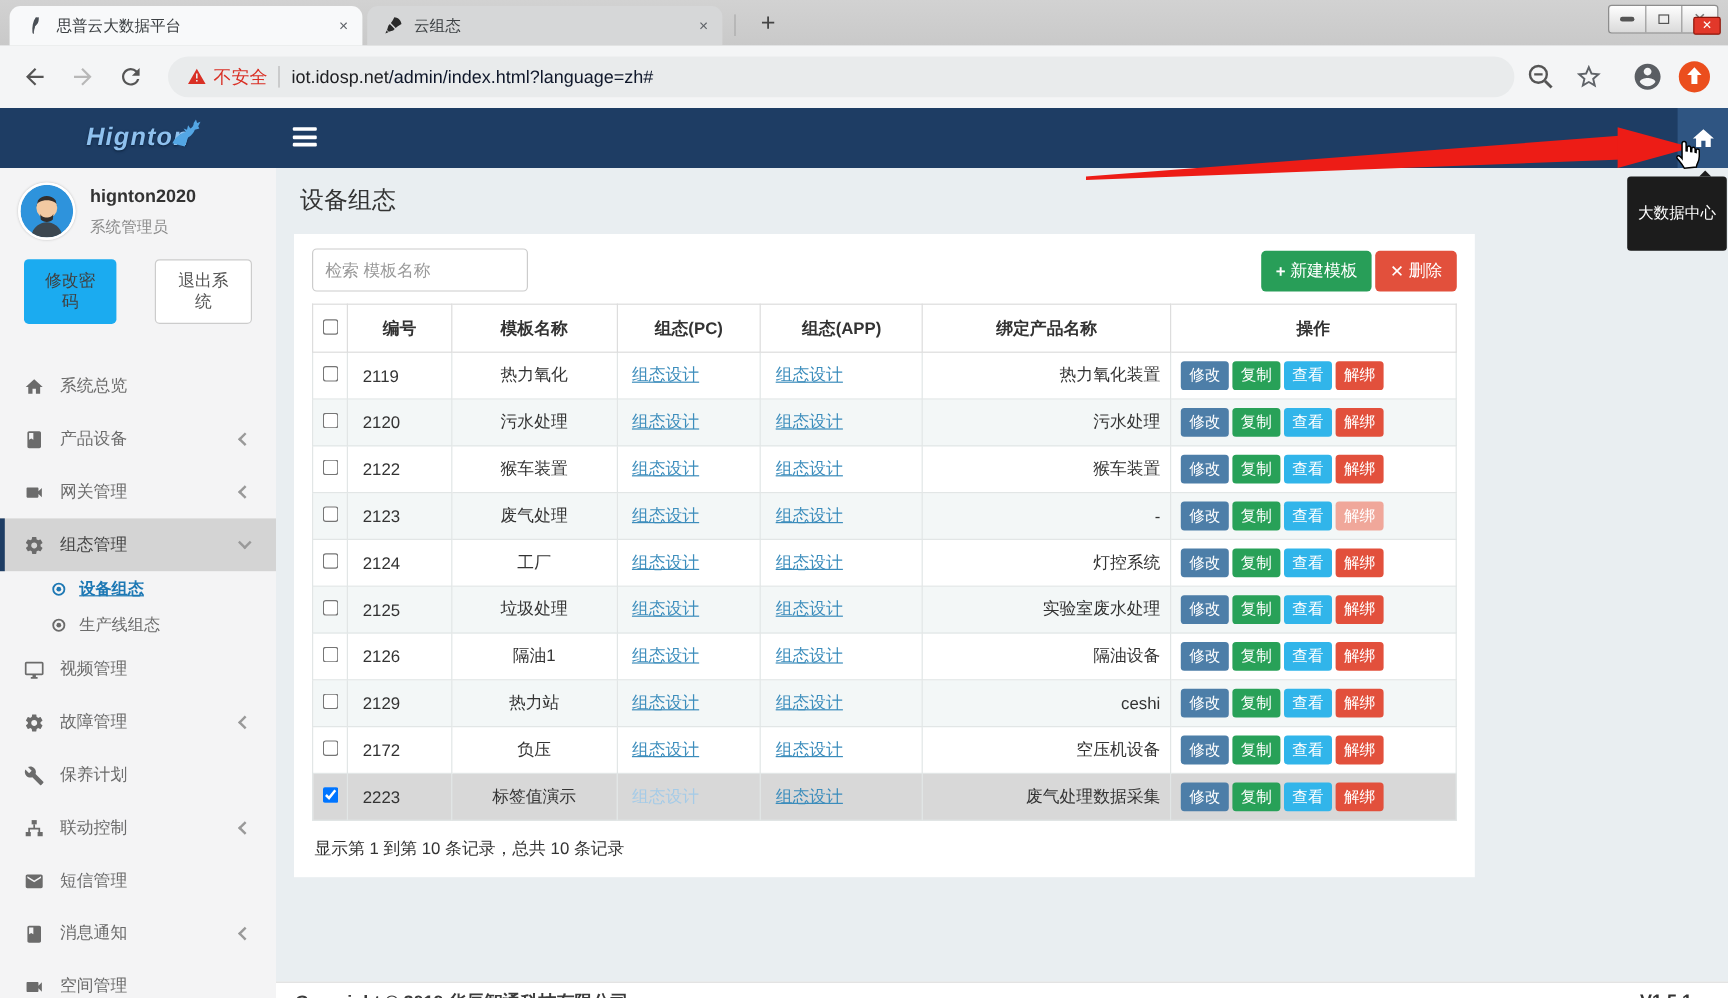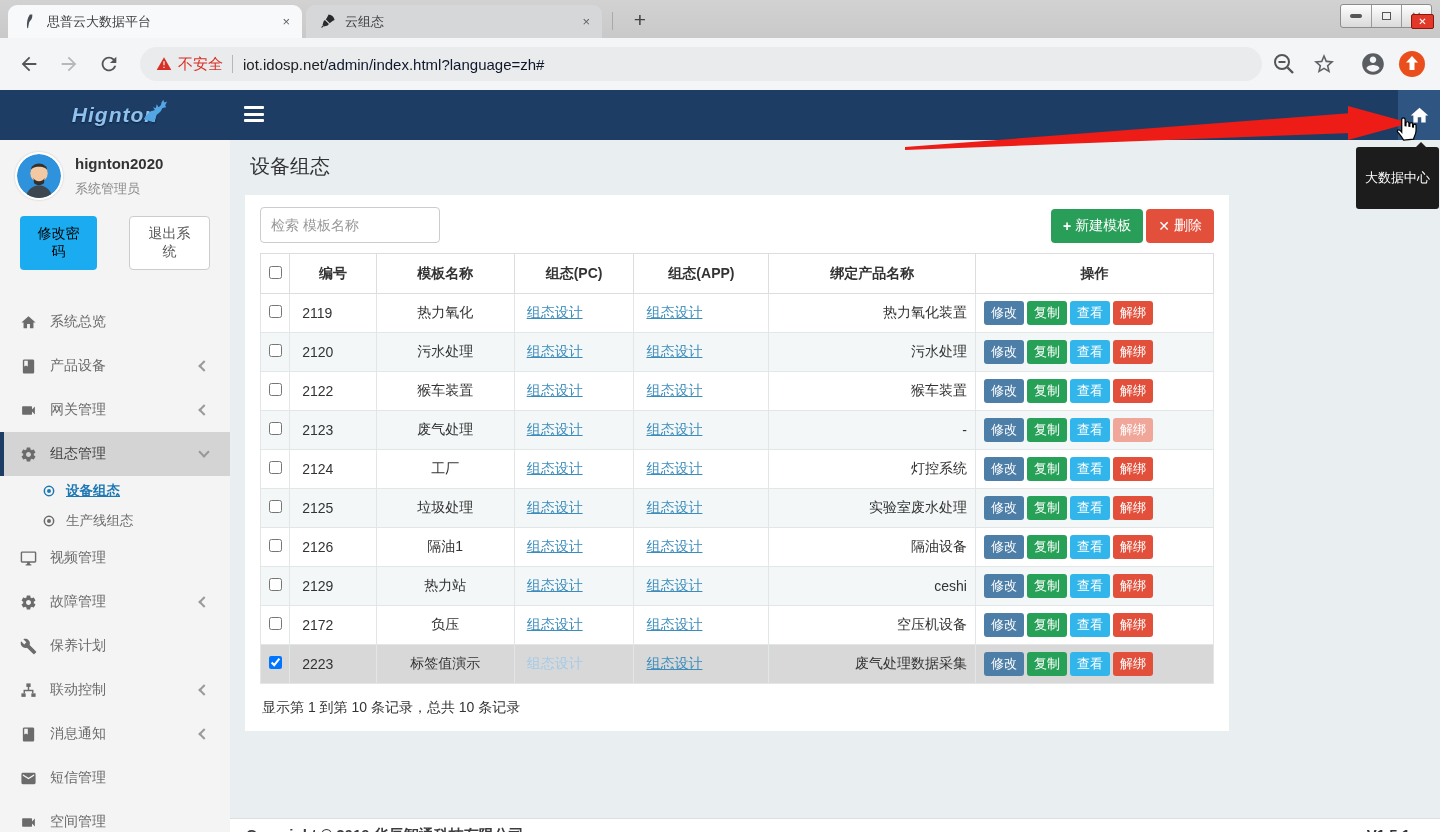--- a/index.html
+++ b/index.html
@@ -51,21 +51,21 @@
   .side-logo{height:50px;background:#1e3d64;display:flex;align-items:center;justify-content:center;position:relative;}
   .logo-text{font-size:21px;font-weight:bold;font-style:italic;color:#8fc1ee;letter-spacing:1px;text-shadow:0 1px 2px #0a1e38;}
   .logo-deer{position:absolute;right:62px;top:4px;width:30px;height:26px;}
   .userbox{display:flex;padding:12px 15px 0;}
   .avatar{width:48px;height:48px;border-radius:50%;overflow:hidden;flex:0 0 auto;border:2px solid #fff;box-shadow:0 0 2px #bbb;}
   .avatar svg{width:100%;height:100%;display:block;}
   .uinfo{margin-left:12px;padding-top:3px;}
   .uname{font-size:15px;font-weight:bold;color:#333;}
   .urole{font-size:13px;color:#8a8a8a;margin-top:8px;}
   .userbtns{display:flex;gap:32px;padding:16px 20px 14px;}
-  .btn-pass{background:#1babf0;color:#000000;border:none;border-radius:4px;padding:8px 13px;font-size:14px;cursor:pointer;}
+  .btn-pass{background:#1babf0;color:#404040;border:none;border-radius:4px;padding:8px 13px;font-size:14px;cursor:pointer;}
   .btn-logout{background:#fff;color:#555;border:1px solid #ccc;border-radius:4px;padding:8px 14px;font-size:14px;cursor:pointer;}
   .nav{margin-top:16px;}
   .nav-item{height:44px;display:flex;align-items:center;padding-left:20px;color:#6b6b6b;font-size:14px;
             cursor:pointer;position:relative;}
   .nav-item .icn{width:17px;height:17px;margin-right:13px;fill:#6b6b6b;flex:0 0 auto;}
   .nav-item .icn svg{width:100%;height:100%;fill:inherit;}
   .nav-item.active{background:#d4d4d4;border-left:4px solid #1e3d64;padding-left:16px;color:#444;}
   .nav-item.sub{height:30px;padding-left:42px;font-size:13.5px;}
   .nav-item.sub .icn{width:14px;height:14px;margin-right:10px;}
   .nav-item.sub.sel{color:#1d78b4;font-weight:bold;}
@@ -315,30 +315,30 @@
               <rect x="9" y="2" width="6" height="5"></rect>
               <rect x="2" y="16" width="6" height="5"></rect>
               <rect x="16" y="16" width="6" height="5"></rect>
               <path d="M11 7h2v4h6v5h-2v-3H7v3H5v-5h6z"></path>
             </svg></span>
           <span class="lbl">联动控制</span>
           <span class="chev left"></span>
         </div>
         <div class="nav-item">
           <span class="icn"><svg viewBox="0 0 24 24">
+              <path d="M20 4H4c-1.1 0-1.99.9-1.99 2L2 18c0 1.1.9 2 2 2h16c1.1 0 2-.9 2-2V6c0-1.1-.9-2-2-2zm0 4l-8 5-8-5V6l8 5 8-5v2z"></path>
+            </svg></span>
+          <span class="lbl">短信管理</span>
+        </div>
+        <div class="nav-item">
+          <span class="icn"><svg viewBox="0 0 24 24">
               <path d="M18 2H6c-1.1 0-2 .9-2 2v16c0 1.1.9 2 2 2h12c1.1 0 2-.9 2-2V4c0-1.1-.9-2-2-2zM6 4h5v8l-2.5-1.5L6 12V4z"></path>
             </svg></span>
           <span class="lbl">消息通知</span>
           <span class="chev left"></span>
-        </div>
-        <div class="nav-item">
-          <span class="icn"><svg viewBox="0 0 24 24">
-              <path d="M20 4H4c-1.1 0-1.99.9-1.99 2L2 18c0 1.1.9 2 2 2h16c1.1 0 2-.9 2-2V6c0-1.1-.9-2-2-2zm0 4l-8 5-8-5V6l8 5 8-5v2z"></path>
-            </svg></span>
-          <span class="lbl">短信管理</span>
         </div>
         <div class="nav-item">
           <span class="icn"><svg viewBox="0 0 24 24">
               <path d="M17 10.5V7c0-.55-.45-1-1-1H4c-.55 0-1 .45-1 1v10c0 .55.45 1 1 1h12c.55 0 1-.45 1-1v-3.5l4 4v-11l-4 4z"></path>
             </svg></span>
           <span class="lbl">空间管理</span>
         </div>
       </div>
   </div>
 

